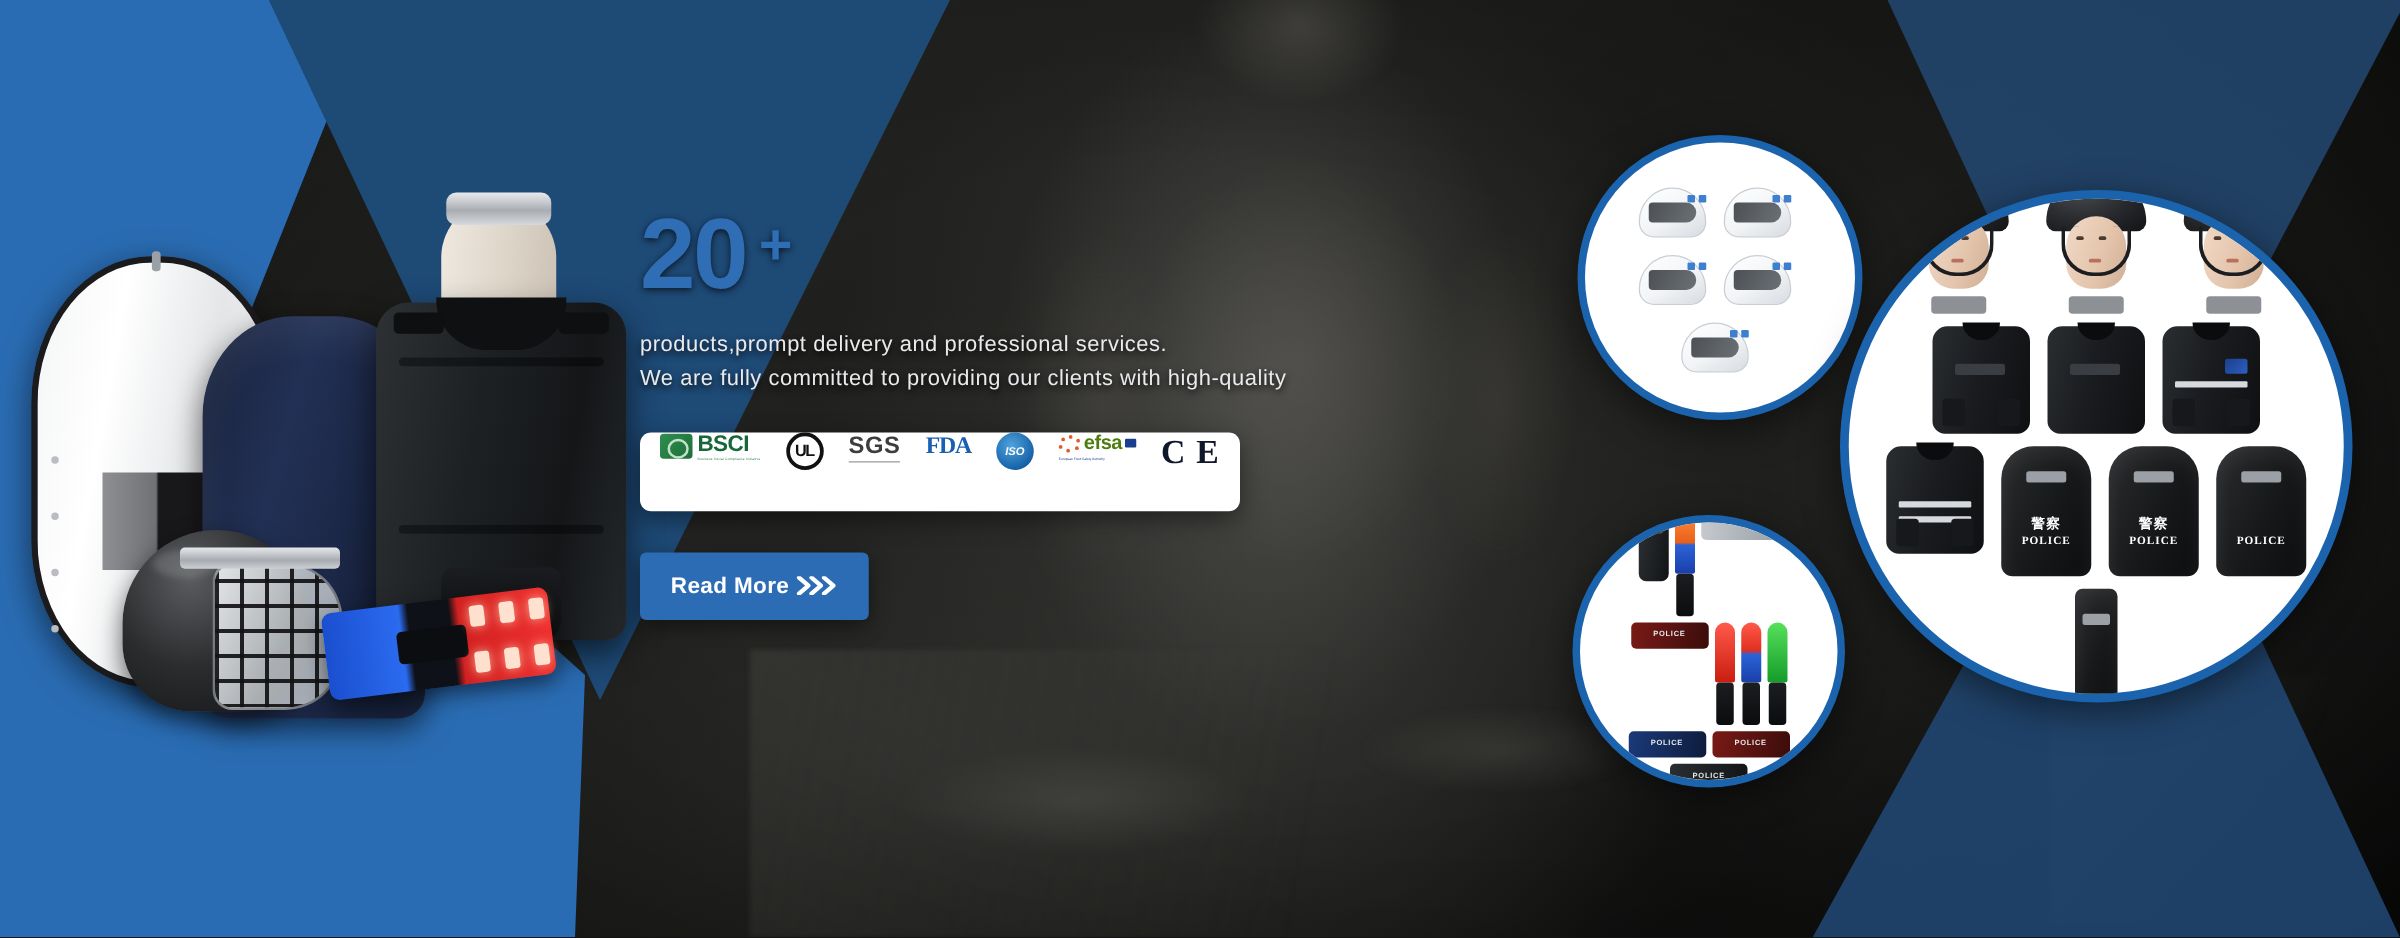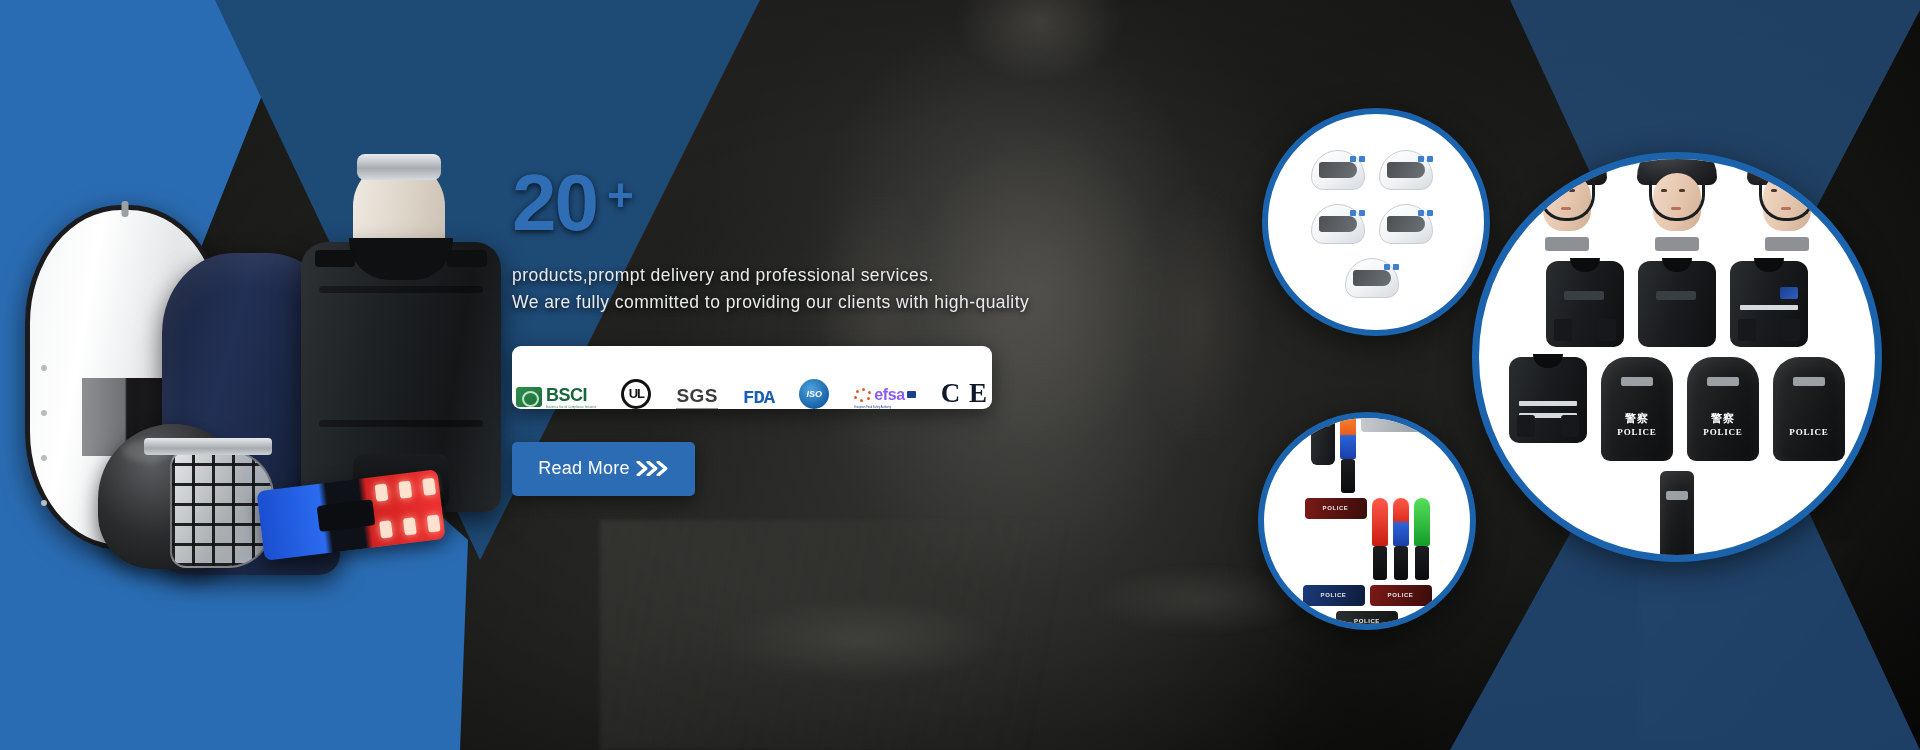--- a/index.html
+++ b/index.html
@@ -126,62 +126,62 @@
   .plus{ font-size:46px; font-weight:bold; color:#2f6db5; line-height:1;
     position:relative; top:4px; text-shadow:0 2px 6px rgba(0,0,0,.7); }
   .h-lines{ margin-left:10px; margin-top:2px; }
   .h-line{ font-size:37px; font-weight:bold; color:#ffffff; line-height:1.16;
     letter-spacing:.3px; text-shadow:0 2px 7px rgba(0,0,0,.85); white-space:nowrap; }
   .sub{ margin-top:24px; color:#e9eaec; font-size:17.5px; line-height:1.52;
     letter-spacing:.45px; text-shadow:0 2px 6px rgba(0,0,0,.9); max-width:660px; }
 
   
   .certs{ margin-top:30px; width:480px; height:63px; background:#ffffff; border-radius:9px;
-    display:flex; align-items:flex-end; justify-content:space-between; padding:0 4px;
+    display:flex; align-items:flex-start; justify-content:space-between; padding:0 16px;
     box-shadow:0 6px 20px rgba(0,0,0,.45); }
   .cert{ display:flex; flex-direction:column; align-items:center; justify-content:center; }
 
   .bsci{ flex-direction:row; gap:4px; }
   .bsci-mark{ width:26px; height:20px; border-radius:3px;
     background:linear-gradient(135deg,#2f8f4e 0%,#1d6d38 100%); position:relative; }
   .bsci-mark::after{ content:""; position:absolute; left:6px; top:4px; width:13px; height:12px;
     border:2px solid #bfe3c9; border-radius:50%; }
   .bsci-txt{ font-size:18px; font-weight:bold; color:#17673a; letter-spacing:-.5px; line-height:1; }
   .bsci-tag{ font-size:2.6px; color:#2a7d4a; letter-spacing:.2px; margin-top:2px; }
 
   .ul{ width:30px; height:30px; border-radius:50%; border:3px solid #111; position:relative;
     display:flex; align-items:center; justify-content:center; }
   .ul span{ font-size:13px; font-weight:bold; color:#111; letter-spacing:-1px; }
 
   .sgs{ font-size:19px; font-weight:bold; color:#3d3d3d; letter-spacing:.5px;
     border-bottom:1.5px solid #9a9a9a; padding-bottom:1px; }
   .fda{ font-size:19px; font-weight:bold; color:#1a5fb4; letter-spacing:-1px;
-    font-family:Liberation Mono, monospace; }
+    font-family:Liberation Serif, serif; }
 
   .iso{ width:30px; height:30px; border-radius:50%;
     background:radial-gradient(circle at 40% 35%, #4ea3dd 0%, #1763a8 70%, #0d4a86 100%);
     display:flex; align-items:center; justify-content:center; }
   .iso span{ font-size:9px; font-weight:bold; color:#fff; font-style:italic; }
 
   .efsa-w{ align-items:flex-start; }
   .efsa-row{ display:flex; align-items:center; gap:2px; }
   .efsa-dots{ width:18px; height:14px; position:relative; }
   .efsa-dots i{ position:absolute; width:3px; height:3px; border-radius:50%; background:#e05a2b; }
-  .efsa-txt{ font-size:16px; font-weight:bold; color:#8b5cf6; letter-spacing:-.4px; }
+  .efsa-txt{ font-size:16px; font-weight:bold; color:#4d7c0f; letter-spacing:-.4px; }
   .efsa-flag{ width:9px; height:7px; background:#1b3f8f; border-radius:1px; }
   .efsa-tag{ font-size:2.6px; color:#1b3f8f; margin-top:2px; }
 
   .ce{ font-size:27px; font-weight:700; color:#0f172a; letter-spacing:1px;
     font-family:"Liberation Serif", serif; }
 
   
   .read-more{ margin-top:33px; width:183px; height:54px; background:#2b6cb5; color:#fff;
     border:none; border-radius:5px; cursor:pointer; display:flex; align-items:center;
     justify-content:center; gap:9px; box-shadow:0 5px 16px rgba(0,0,0,.45); }
-  .read-more .rm-label{ font-size:18px; font-weight:normal; letter-spacing:.3px; }
+  .read-more .rm-label{ font-size:18px; font-weight:bold; letter-spacing:.3px; }
   .chevs{ display:flex; }
   .chevs svg{ width:13px; height:15px; margin-left:-3px; }
 
   
   .circle{ position:absolute; border-radius:50%; background:#fff; overflow:hidden;
     box-shadow:0 8px 30px rgba(0,0,0,.5); }
   .c-helmets{ left:1262px; top:108px; width:228px; height:228px; border:6px solid #1c63ad; }
   .c-batons{ left:1258px; top:412px; width:218px; height:218px; border:6px solid #1c63ad; }
   .c-gear{ left:1472px; top:152px; width:410px; height:410px; border:7px solid #1c63ad; }
 

